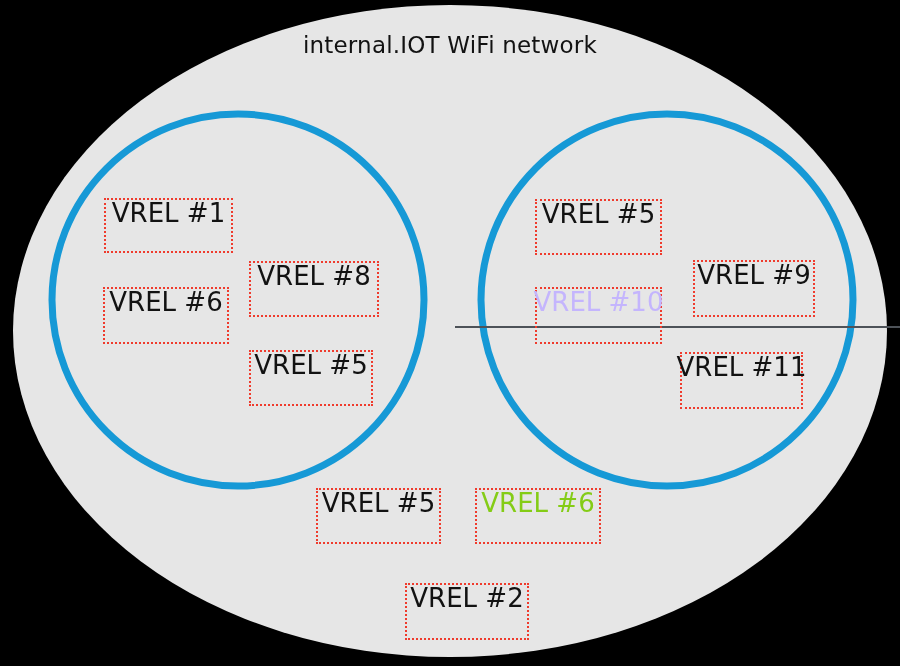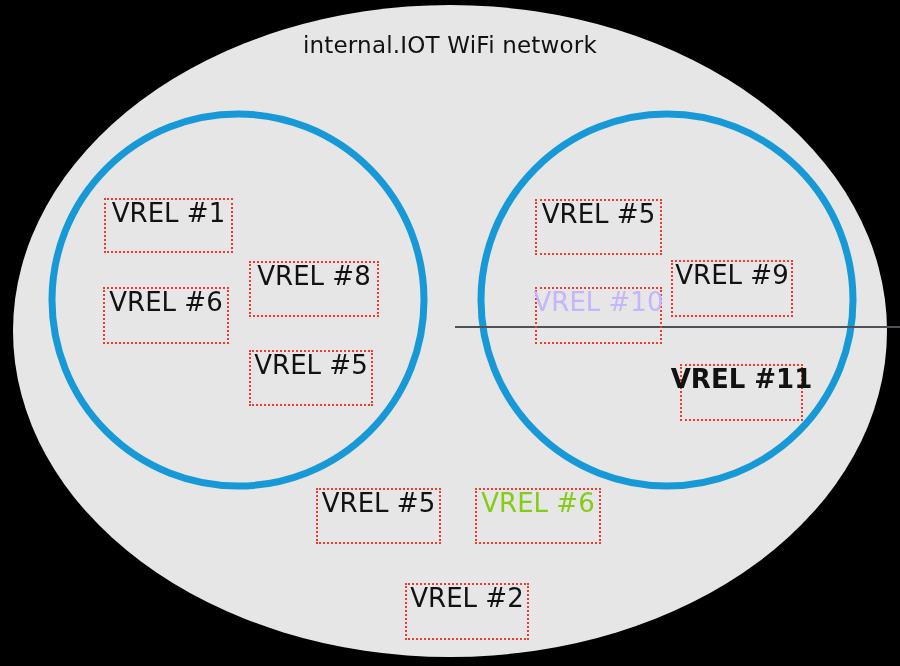--- a/index.html
+++ b/index.html
@@ -72,27 +72,27 @@
       </div>
       <div class="vrel-node" style="left: 103px; top: 287px; width: 126px; height: 57px; border-color: rgb(239, 59, 45); color: rgb(18, 18, 18);">
         <span>VREL #6</span>
       </div>
       <div class="vrel-node" style="left: 249px; top: 350px; width: 124px; height: 56px; border-color: rgb(239, 59, 45); color: rgb(18, 18, 18);">
         <span>VREL #5</span>
       </div>
       <div class="vrel-node" style="left: 535px; top: 199px; width: 127px; height: 56px; border-color: rgb(239, 59, 45); color: rgb(18, 18, 18);">
         <span>VREL #5</span>
       </div>
-      <div class="vrel-node" style="left: 671px; top: 260px; width: 122px; height: 57px; border-color: rgb(239, 59, 45); color: rgb(18, 18, 18);">
+      <div class="vrel-node" style="left: 693px; top: 260px; width: 122px; height: 57px; border-color: rgb(239, 59, 45); color: rgb(18, 18, 18);">
         <span>VREL #9</span>
       </div>
       <div class="vrel-node" style="left: 535px; top: 287px; width: 127px; height: 57px; border-color: rgb(239, 59, 45); color: #c4b5fd;">
         <span>VREL #10</span>
       </div>
-      <div class="vrel-node" style="left: 680px; top: 364px; width: 123px; height: 57px; border-color: rgb(239, 59, 45); color: rgb(18, 18, 18); font-weight: bold;">
+      <div class="vrel-node" style="left: 680px; top: 352px; width: 123px; height: 57px; border-color: rgb(239, 59, 45); color: rgb(18, 18, 18);">
         <span>VREL #11</span>
       </div>
       <div class="vrel-node" style="left: 316px; top: 488px; width: 125px; height: 56px; border-color: rgb(239, 59, 45); color: rgb(18, 18, 18);">
         <span>VREL #5</span>
       </div>
       <div class="vrel-node" style="left: 475px; top: 488px; width: 126px; height: 56px; border-color: rgb(239, 59, 45); color: #84cc16;">
         <span>VREL #6</span>
       </div>
       <div class="vrel-node" style="left: 405px; top: 583px; width: 124px; height: 57px; border-color: rgb(239, 59, 45); color: rgb(18, 18, 18);">
         <span>VREL #2</span>

